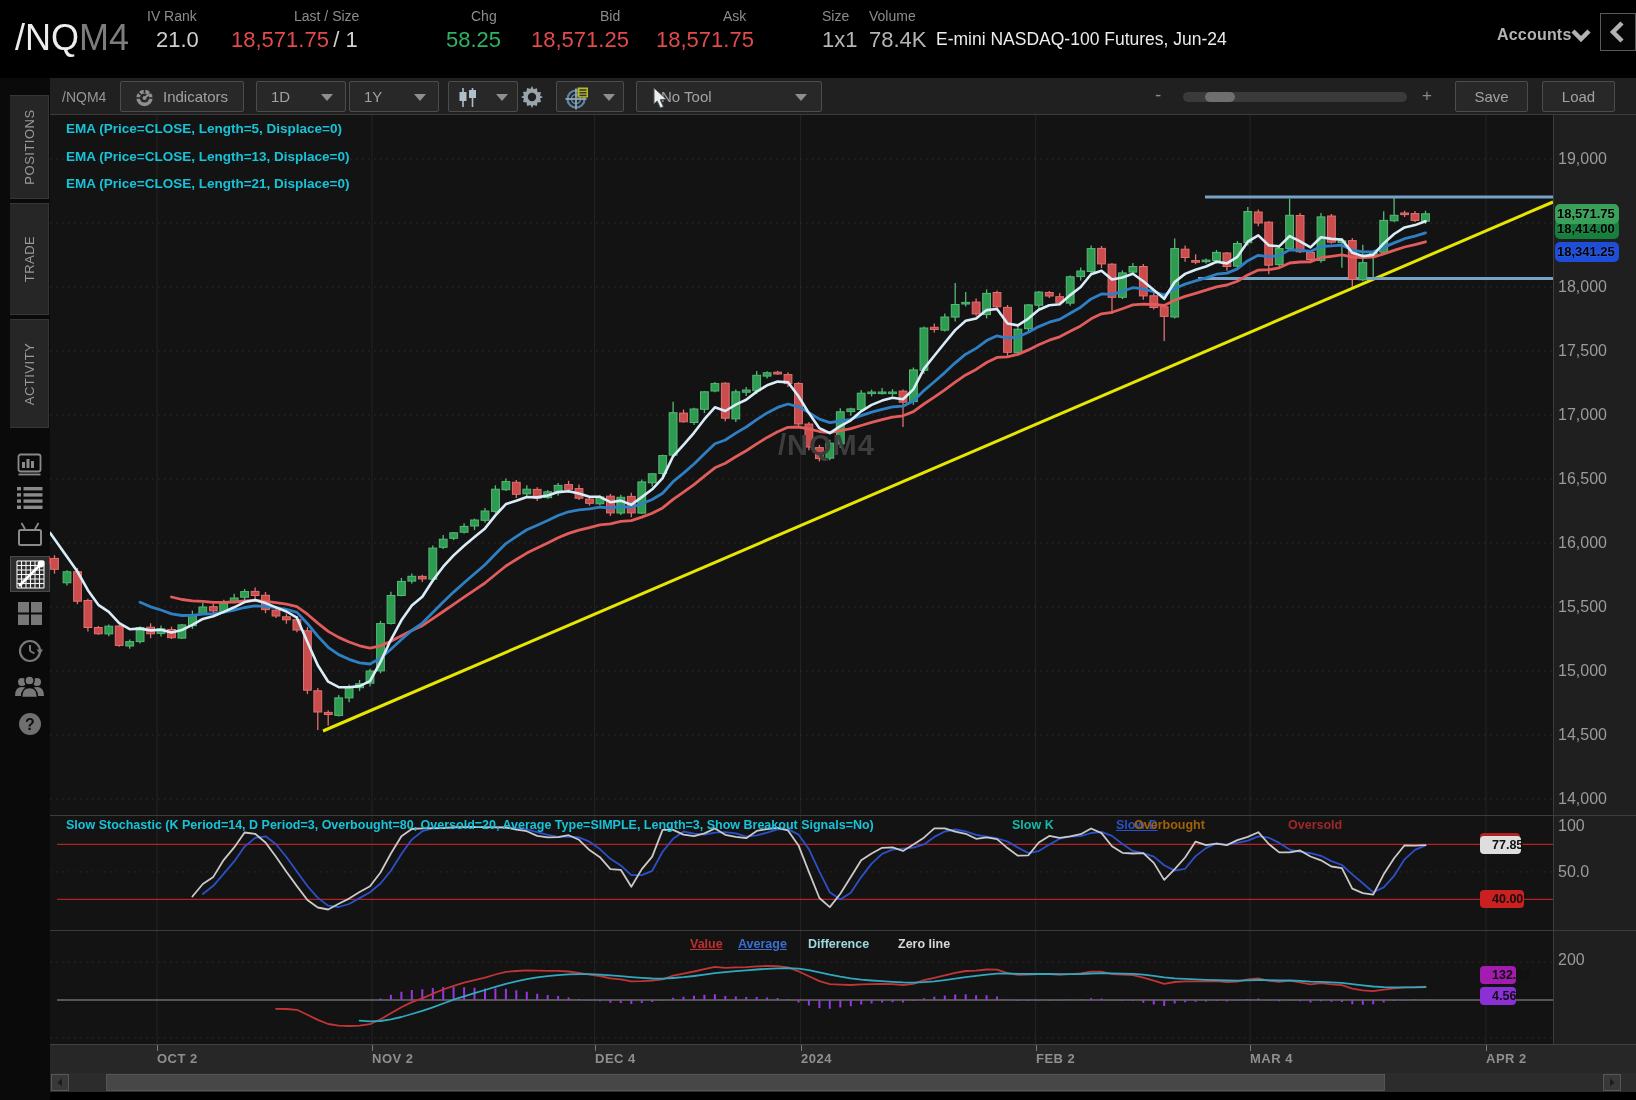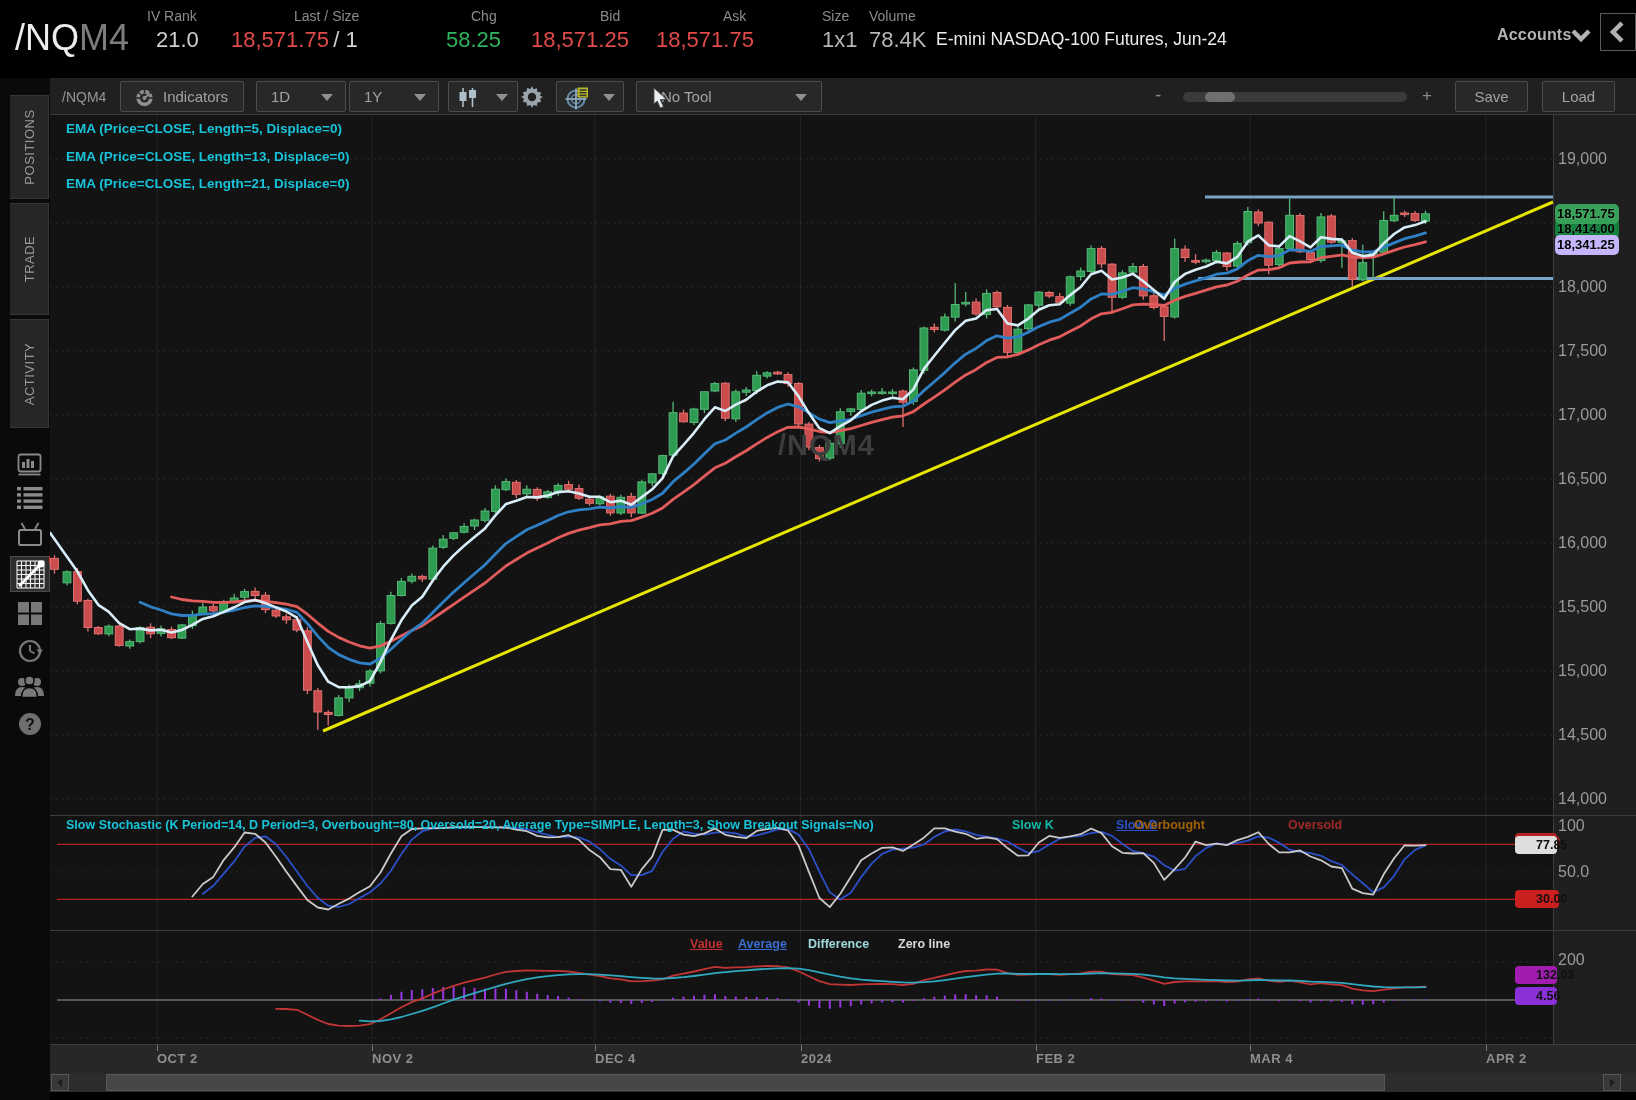--- a/index.html
+++ b/index.html
@@ -18,21 +18,21 @@
 
 #sbar{position:absolute;left:0;top:78px;width:50px;height:1022px;background:#0a0a0a}
 .stab{position:absolute;left:10px;width:39px;background:#262626;border:1px solid #363636;border-left:none}
 .stab span{position:absolute;left:50%;top:50%;transform:translate(-50%,-50%) rotate(-90deg);white-space:nowrap;color:#9a9a9a;font-size:13px;letter-spacing:0.5px}
 
 #chart{position:absolute;left:50px;top:115px;width:1586px;height:985px;background:#131313}
 #axbg{position:absolute;left:1503px;top:0;width:83px;height:929px;background:#1f1f1f;border-left:1px solid #3c3c3c}
 .sep{position:absolute;left:0;width:1586px;height:1px;background:#3c3c3c}
 .axlab{position:absolute;left:1508px;font-size:16px;color:#9a9a9a;transform:translateY(-50%);white-space:nowrap}
 .bub{position:absolute;left:1505px;width:64px;height:20px;border-radius:5px;font-size:13px;font-weight:bold;color:#000;line-height:20px;padding-left:2px;white-space:nowrap;text-shadow:0 0 2px rgba(255,255,255,0.22)}
-.bubs{position:absolute;left:1465px;border-radius:4px;font-size:12.5px;font-weight:bold;color:#101010;line-height:18px;padding:0 21px;white-space:nowrap}
+.bubs{position:absolute;left:1430px;border-radius:4px;font-size:12.5px;font-weight:bold;color:#101010;line-height:18px;padding:0 12px;white-space:nowrap}
 .leg{position:absolute;font-size:13.5px;font-weight:bold;color:#17c3d8;white-space:nowrap}
 .leg2{position:absolute;font-size:12.5px;font-weight:bold;white-space:nowrap}
 .dlab{position:absolute;top:936px;font-size:13px;font-weight:bold;color:#8f8f8f;letter-spacing:0.5px;white-space:nowrap}
 </style></head>
 <body>
 <div id="page">
 
 <div id="hdr">
   <div class="abs" style="left:15px;top:17px;font-size:36px;color:#ededed">/NQ<span style="color:#7d7d7d">M4</span></div>
   <div class="hlbl" style="left:147px">IV Rank</div>
@@ -678,24 +678,24 @@
       <div class="axlab" style="top:492px">15,500</div>
       <div class="axlab" style="top:556px">15,000</div>
       <div class="axlab" style="top:620px">14,500</div>
       <div class="axlab" style="top:684px">14,000</div>
       <div class="axlab" style="top:711px">100</div>
       <div class="axlab" style="top:757px">50.0</div>
       <div class="axlab" style="top:845px">200</div>
 
   <div class="bub" style="top:104px;background:#15803d">18,414.00</div>
   <div class="bub" style="top:88.5px;background:#38a159">18,571.75</div>
-  <div class="bub" style="top:120px;background:#c4b5fd">18,341.25</div>
+  <div class="bub" style="top:127px;background:#1d4ed8">18,341.25</div>
   <div class="bubs" style="top:718px;width:40px;background:#b32222;color:#b32222">80.0</div>
   <div class="bubs" style="top:721px;width:41px;background:#dedede">77.85</div>
-  <div class="bubs" style="top:774.5px;width:44px;background:#cc1f1f">30.00</div>
+  <div class="bubs" style="top:774.5px;width:44px;background:#cc1f1f">40.00</div>
   <div class="bubs" style="top:851px;width:36px;background:#a21caf">132.03</div>
   <div class="bubs" style="top:872px;width:36px;background:#8b2fd6">4.56</div>
 
   <div class="sep" style="top:700px"></div>
   <div class="sep" style="top:815px"></div>
   <div class="sep" style="top:929px;background:#414141"></div>
 
   <div class="abs" style="left:0;top:930px;width:1586px;height:28px;background:#272727"></div>
   <div class="abs" style="left:107px;top:930px;width:1px;height:6px;background:#777"></div>
       <div class="dlab" style="left:107px">OCT 2</div>

